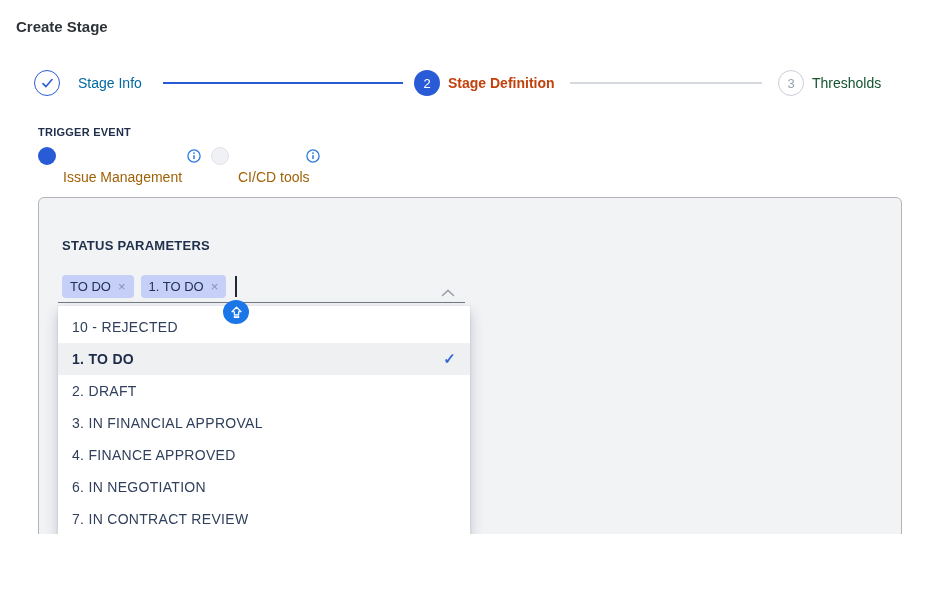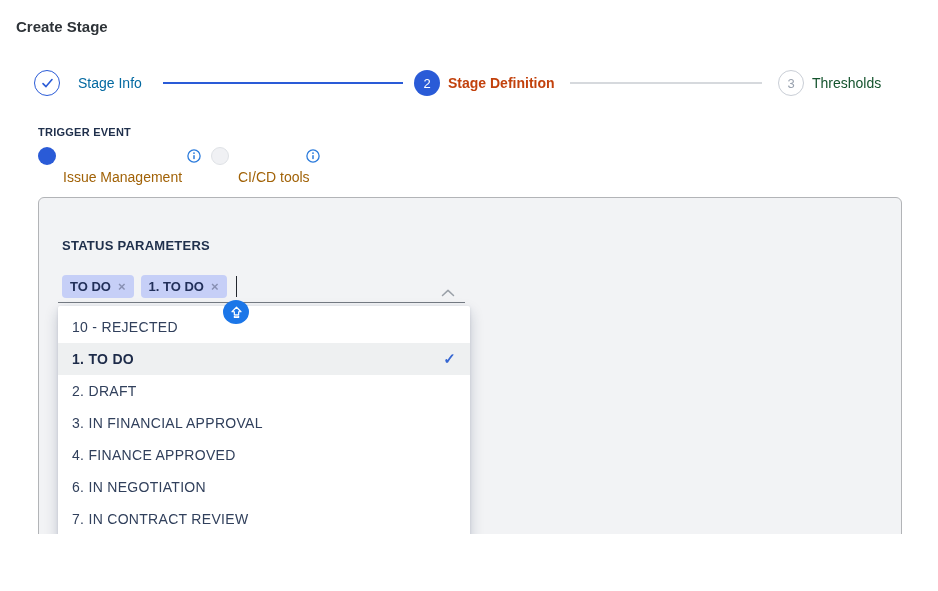--- a/index.html
+++ b/index.html
@@ -38,21 +38,21 @@
 
   
   .panel{position:absolute;left:38px;top:197px;width:864px;height:347px;box-sizing:border-box;
     background:#f2f3f5;border:1px solid #b2b4b7;border-radius:6px;}
   .sp-heading{left:62px;top:238px;font-size:13px;}
 
   
   .select{position:absolute;left:58px;top:270px;width:407px;height:33px;box-sizing:border-box;
     border-bottom:1px solid #757b83;display:flex;align-items:center;gap:7px;padding-left:4px;cursor:text;}
   .chip{display:flex;align-items:center;gap:7px;height:23px;padding:0 8px;border-radius:4px;
-    background:#c6cff7;font-size:13px;font-weight:700;color:#22305a;white-space:nowrap;}
+    background:#c6cff7;font-size:13px;font-weight:400;color:#22305a;white-space:nowrap;}
   .chip .x{font-size:13px;color:#8890b3;cursor:pointer;line-height:1;}
   .text-cursor{width:1.5px;height:21px;background:#23272e;margin-left:2px;}
   .chevron{position:absolute;left:441px;top:283px;width:14px;height:8px;cursor:pointer;}
 
   
   .badge{position:absolute;left:223px;top:300px;width:26px;height:24px;border-radius:50%;
     background:#1b76e8;z-index:12;display:flex;align-items:center;justify-content:center;}
 
   
   .dropdown{position:absolute;left:58px;top:306px;width:412px;height:252px;background:#fff;

